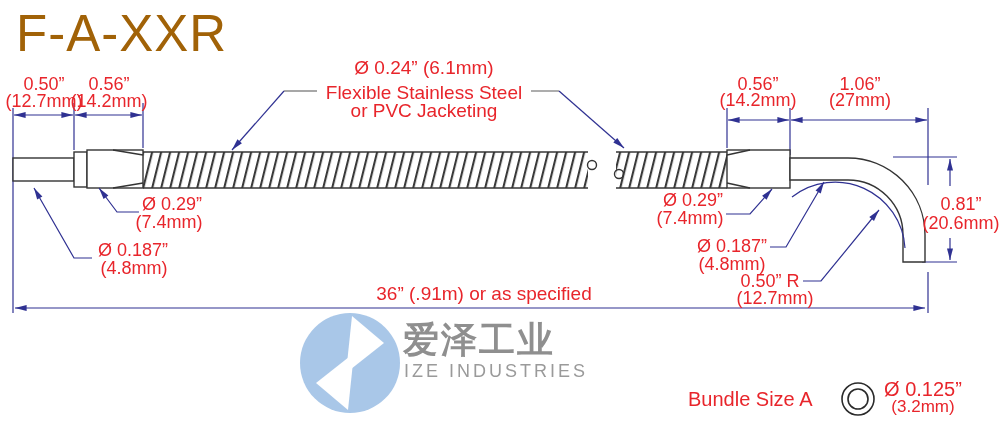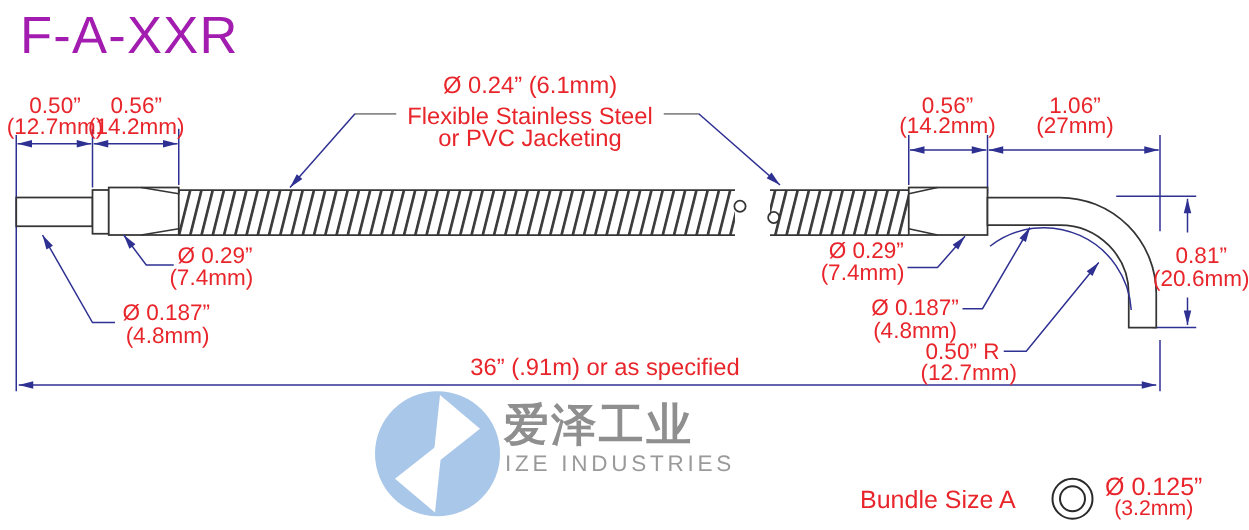--- a/index.html
+++ b/index.html
@@ -1,18 +1,18 @@
 <!DOCTYPE html>
 <html><head>
 <meta charset="utf-8">
 <style>
   html,body{margin:0;padding:0;background:#ffffff;}
   .stage{position:relative;width:999px;height:424px;background:#fff;overflow:hidden;
          font-family:"Liberation Sans","DejaVu Sans",sans-serif;}
-  .title{position:absolute;left:16px;top:4px;font-size:42px;color:#a21caf;letter-spacing:1px;}
+  .title{position:absolute;left:16px;top:4px;font-size:51px;color:#a16207;letter-spacing:1px;}
   svg text{font-family:"Liberation Sans","DejaVu Sans",sans-serif;}
   .red{fill:#e8252b;}
   .t18{font-size:18px;}
   .t19{font-size:19px;}
   .t20{font-size:20px;}
   .t17{font-size:17px;}
   .mid{text-anchor:middle;}
   .outline{stroke:#343434;stroke-width:1.4;fill:#ffffff;}
   .thin{stroke:#343434;stroke-width:1.4;fill:none;}
   .dim{stroke:#2f3192;stroke-width:1.2;fill:none;}

